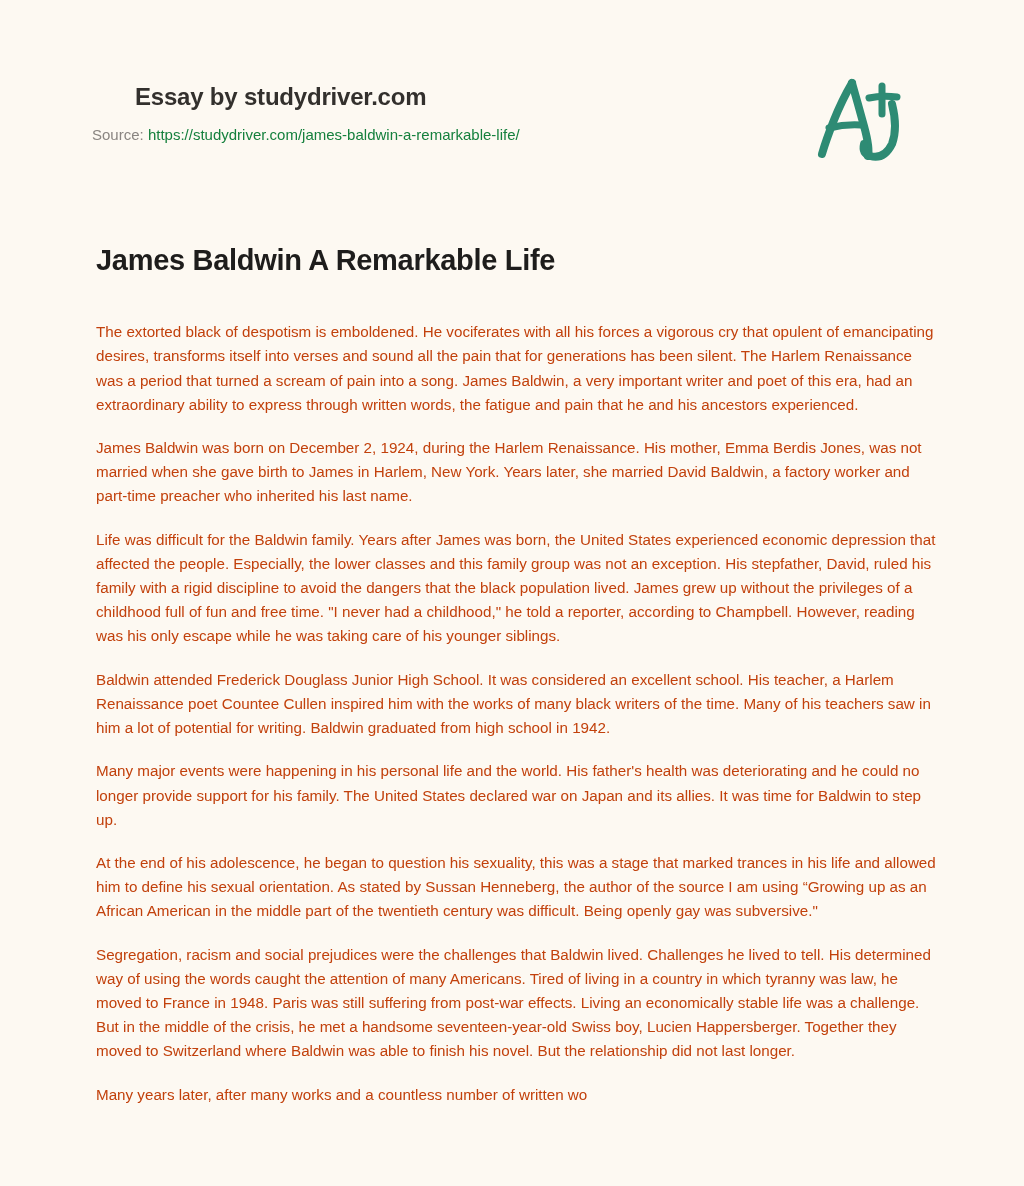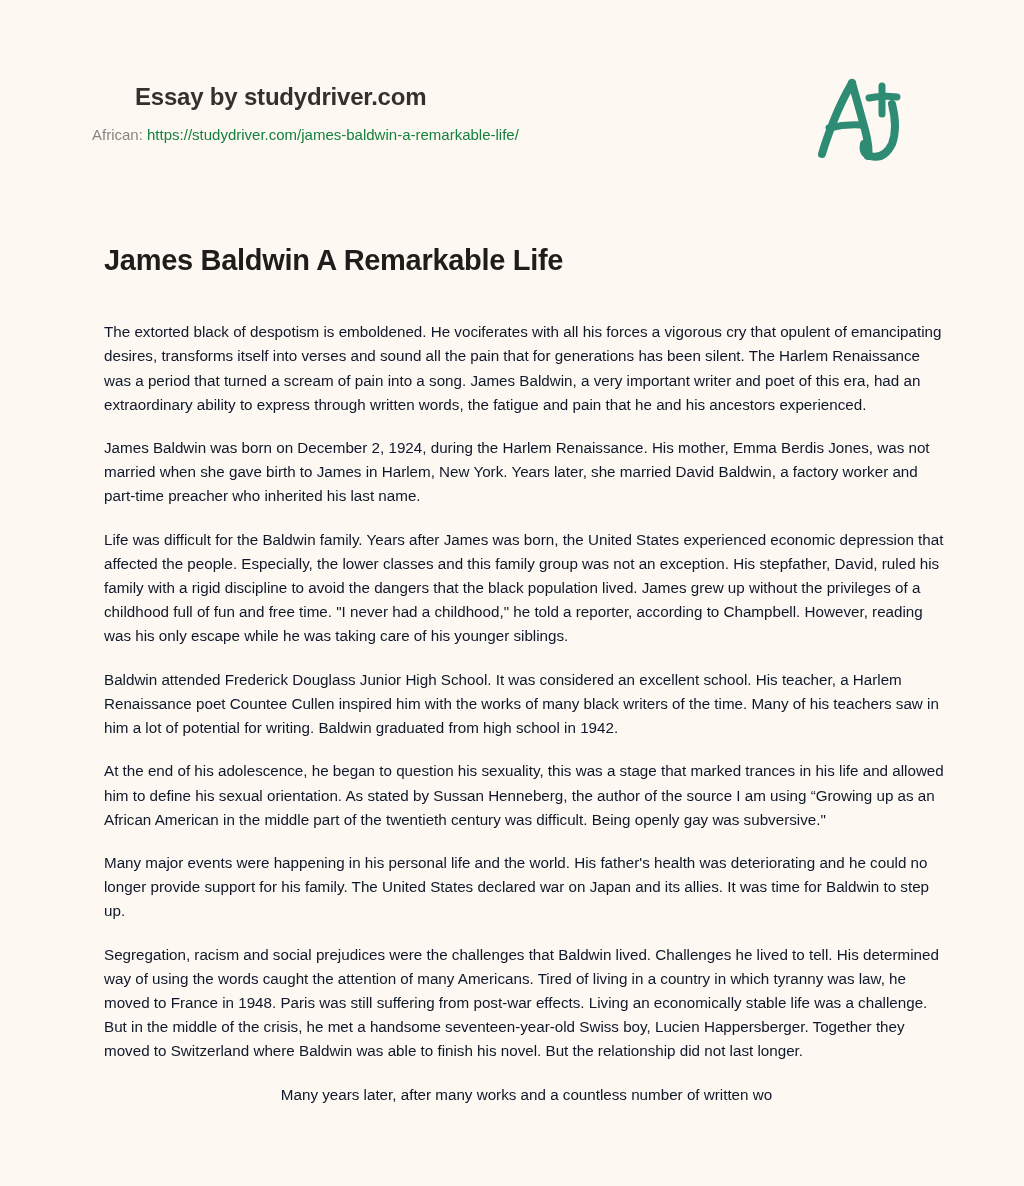--- a/index.html
+++ b/index.html
@@ -71,21 +71,21 @@
   }
   .logo svg {
     display: block;
     width: 96px;
     height: 96px;
   }
 
   
   .article {
     position: absolute;
-    left: 104px;
+    left: 96px;
     top: 242px;
     width: 845px;
   }
 
   .article-title {
     margin: 0;
     font-size: 29px;
     font-weight: bold;
     color: #1e1d1c;
     letter-spacing: -0.3px;
@@ -93,39 +93,38 @@
   }
 
   .article-body {
     margin-top: 42px;
   }
 
   .article-body p {
     margin: 0 0 19px 0;
     font-size: 15.2px;
     line-height: 24.2px;
-    color: #0f172a;
+    color: #c2410c;
     text-align: left;
   }
   .article-body p:last-child {
     margin-bottom: 0;
-    text-align: center;
   }
 </style>
 </head>
 <body>
 
 <div class="page">
 
   <div class="header">
 
     <div class="essay-by">Essay by studydriver.com</div>
 
     <div class="source-line">
-      <span class="source-label">African:</span>
+      <span class="source-label">Source:</span>
       <a class="source-url" href="#">https://studydriver.com/james-baldwin-a-remarkable-life/</a>
     </div>
 
     <div class="logo">
       <svg viewBox="0 0 96 96" xmlns="http://www.w3.org/2000/svg">
         <g fill="none" stroke="#2e8b74" stroke-linecap="round" stroke-linejoin="round">
 
           <path d="M10 84 Q14 70 22 50 Q30 30 40 13" stroke-width="8"></path>
 
           <path d="M40 13 Q46 34 52 56 Q58 78 56 86" stroke-width="8"></path>
@@ -145,21 +144,21 @@
 
   <div class="article">
 
     <h1 class="article-title">James Baldwin A Remarkable Life</h1>
 
     <div class="article-body">
       <p>The extorted black of despotism is emboldened. He vociferates with all his forces a vigorous cry that opulent of emancipating desires, transforms itself into verses and sound all the pain that for generations has been silent. The Harlem Renaissance was a period that turned a scream of pain into a song. James Baldwin, a very important writer and poet of this era, had an extraordinary ability to express through written words, the fatigue and pain that he and his ancestors experienced.</p>
       <p>James Baldwin was born on December 2, 1924, during the Harlem Renaissance. His mother, Emma Berdis Jones, was not married when she gave birth to James in Harlem, New York. Years later, she married David Baldwin, a factory worker and part-time preacher who inherited his last name.</p>
       <p>Life was difficult for the Baldwin family. Years after James was born, the United States experienced economic depression that affected the people. Especially, the lower classes and this family group was not an exception. His stepfather, David, ruled his family with a rigid discipline to avoid the dangers that the black population lived. James grew up without the privileges of a childhood full of fun and free time. "I never had a childhood," he told a reporter, according to Champbell. However, reading was his only escape while he was taking care of his younger siblings.</p>
       <p>Baldwin attended Frederick Douglass Junior High School. It was considered an excellent school. His teacher, a Harlem Renaissance poet Countee Cullen inspired him with the works of many black writers of the time. Many of his teachers saw in him a lot of potential for writing. Baldwin graduated from high school in 1942.</p>
+      <p>Many major events were happening in his personal life and the world. His father's health was deteriorating and he could no longer provide support for his family. The United States declared war on Japan and its allies. It was time for Baldwin to step up.</p>
       <p>At the end of his adolescence, he began to question his sexuality, this was a stage that marked trances in his life and allowed him to define his sexual orientation. As stated by Sussan Henneberg, the author of the source I am using “Growing up as an African American in the middle part of the twentieth century was difficult. Being openly gay was subversive."</p>
-      <p>Many major events were happening in his personal life and the world. His father's health was deteriorating and he could no longer provide support for his family. The United States declared war on Japan and its allies. It was time for Baldwin to step up.</p>
       <p>Segregation, racism and social prejudices were the challenges that Baldwin lived. Challenges he lived to tell. His determined way of using the words caught the attention of many Americans. Tired of living in a country in which tyranny was law, he moved to France in 1948. Paris was still suffering from post-war effects. Living an economically stable life was a challenge. But in the middle of the crisis, he met a handsome seventeen-year-old Swiss boy, Lucien Happersberger. Together they moved to Switzerland where Baldwin was able to finish his novel. But the relationship did not last longer.</p>
       <p>Many years later, after many works and a countless number of written wo</p>
     </div>
 
   </div>
 
 </div>
 
 </body></html>

